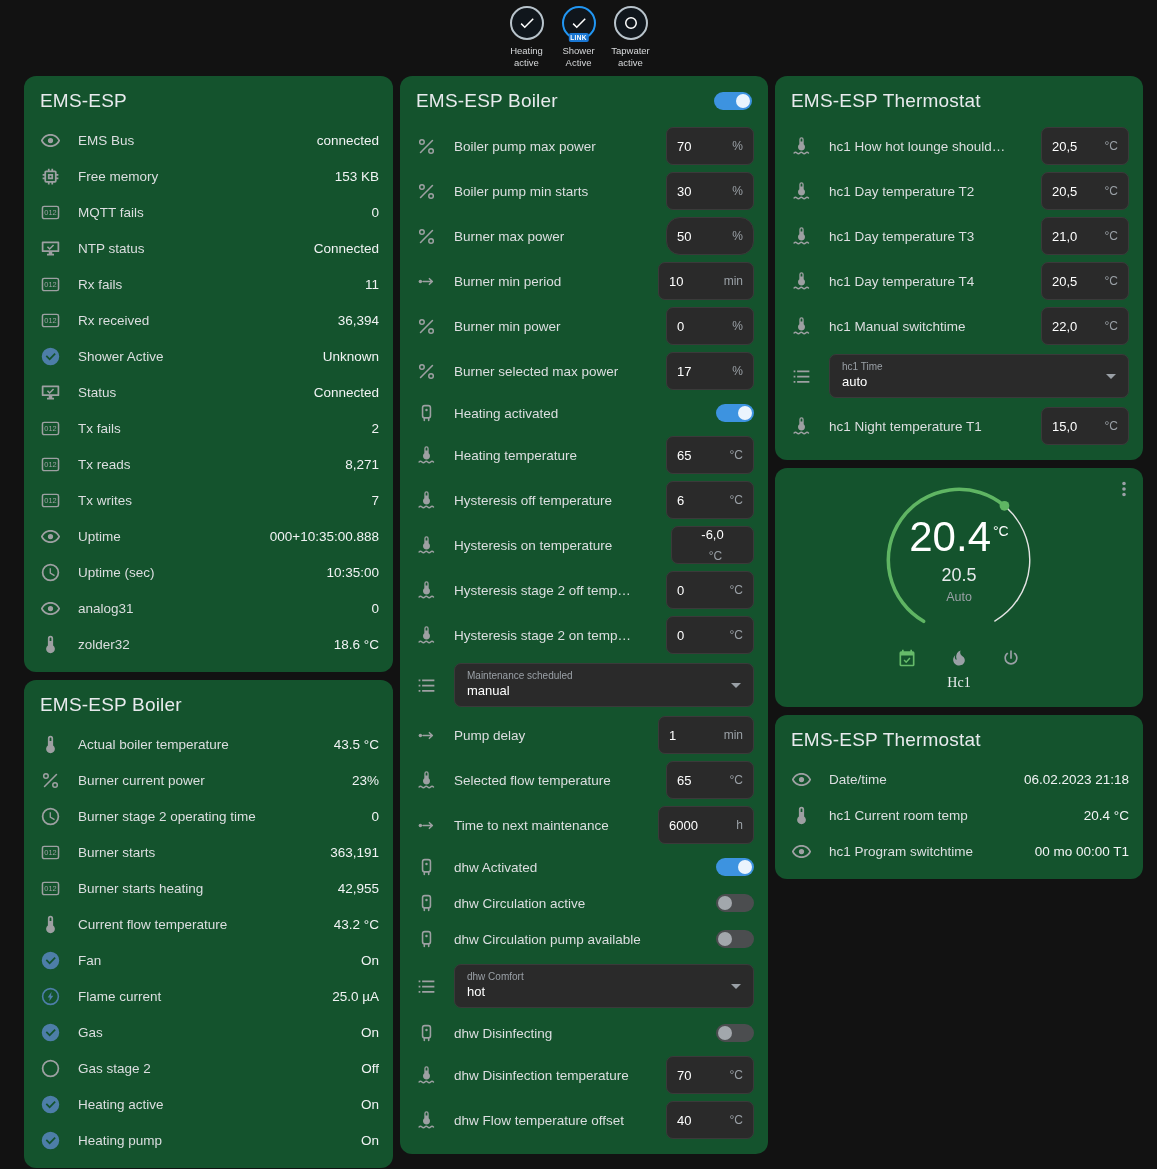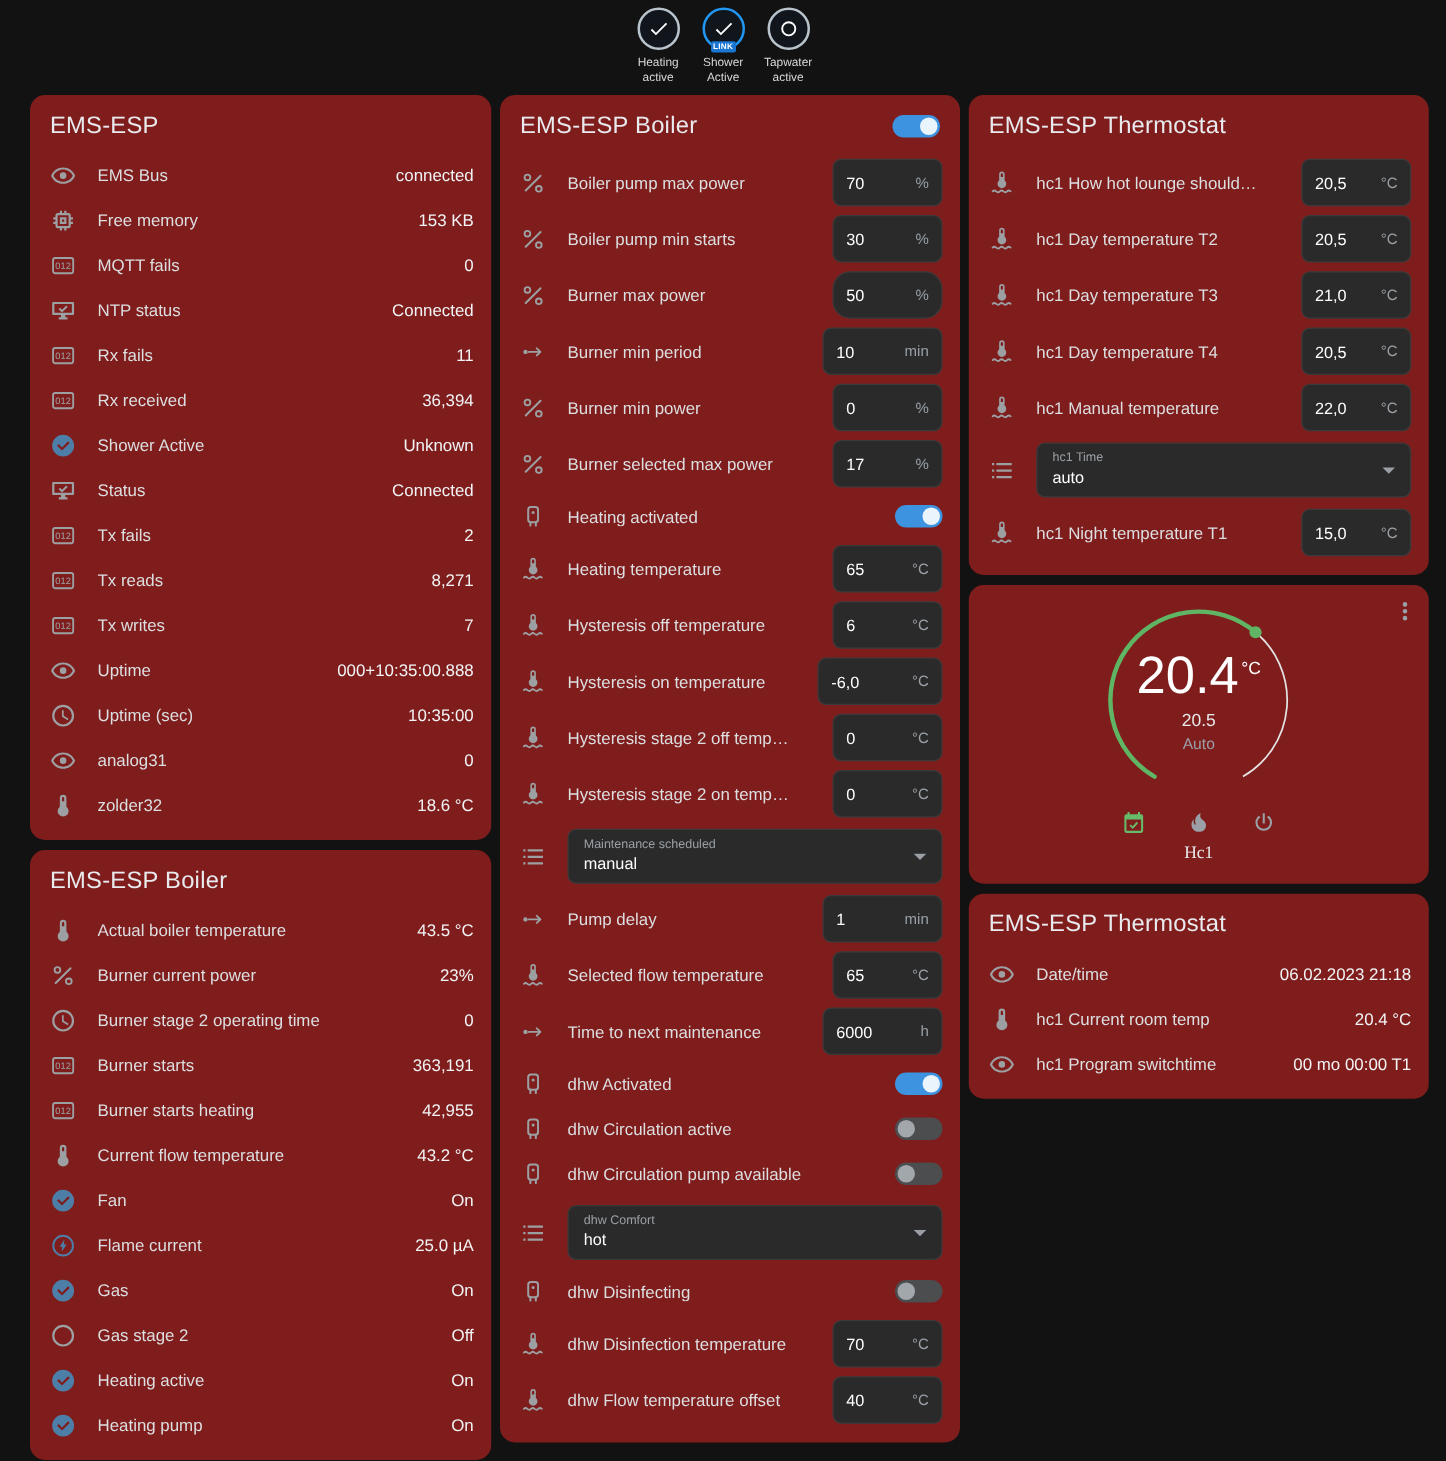--- a/index.html
+++ b/index.html
@@ -20,21 +20,21 @@
   .gcircle .gsvg svg { width:18px; height:18px; display:block; }
   .gbadge { position:absolute; bottom:-4px; left:50%; transform:translateX(-50%);
             background:#1976d2; color:#fff; font-size:6.5px; font-weight:bold;
             padding:1px 2px; border-radius:2px; letter-spacing:.3px; }
   .glabel { margin-top:5px; font-size:9.5px; line-height:1.25; color:#d6d8da; text-align:center; }
 
   
   .columns { display:flex; align-items:flex-start; gap:7px; padding:4px 14px 0 24px; }
   .col { display:flex; flex-direction:column; gap:8px; }
   .col-left { width:369px; } .col-mid { width:368px; } .col-right { width:368px; }
-  .card { background:#7f1d1d; border-radius:12px; padding-bottom:10px; overflow:hidden; }
+  .card { background:#14532d; border-radius:12px; padding-bottom:10px; overflow:hidden; }
   .card-head { display:flex; align-items:center; justify-content:space-between; padding:14px 16px 10px 16px; }
   .card-title { margin:0; font-size:19px; font-weight:400; color:#e8eaed; letter-spacing:.2px; }
 
   
   .row { display:flex; align-items:center; padding:0 14px 0 16px; }
   .row-text { height:36px; }
   .row-number { height:42px; margin:3px 0; }
   .row-toggle { height:36px; }
   .row-select { height:50px; margin:4px 0; }
   .ricon { width:24px; margin-right:14px; color:#9da0a2; flex:none; }
@@ -64,21 +64,21 @@
   
   .dial-card { position:relative; height:239px; }
   .menu-dots { position:absolute; top:10px; right:8px; color:#9aa0a6; cursor:pointer; }
   .menu-dots svg { width:22px; height:22px; }
   .dial-wrap { position:relative; width:168px; margin:8px auto 0; cursor:pointer; }
   .dial-svg { width:168px; height:168px; display:block; }
   .dial-center { position:absolute; inset:0; display:flex; flex-direction:column;
                  align-items:center; justify-content:center; pointer-events:none; }
   .dial-temp { font-size:42px; line-height:1; color:#ffffff; font-weight:400; }
   .dial-temp sup { font-size:14px; margin-left:2px; }
-  .dial-target { font-size:14px; color:#e8eaed; margin-top:7px; }
+  .dial-target { font-size:18px; color:#e8eaed; margin-top:7px; }
   .dial-mode { font-size:12.5px; color:#9aa0a6; margin-top:4px; }
   .dial-buttons { display:flex; justify-content:center; gap:24px; margin-top:0; }
   .dial-btn { background:none; border:none; padding:3px; width:28px; height:28px; color:#9aa0a6; cursor:pointer; }
   .dial-btn.active { color:#66bb6a; }
   .dial-btn svg { width:20px; height:20px; display:block; margin:0 auto; }
   .dial-name { text-align:center; font-size:14px; color:#e8eaed; margin-top:3px;font-family:Liberation Serif, serif; }
 </style>
 </head>
 <body>
 
@@ -523,21 +523,21 @@
             </div>
           </div>
           <div class="row row-number">
             <span class="ricon">
               <svg viewBox="0 0 24 24" aria-hidden="true">
                 <path fill="currentColor" d="M14.5,9.5V3.9A2.5,2.5 0 0,0 9.5,3.9V9.5A4,4 0 1,0 14.5,9.5M12,2.9A1,1 0 0,1 13,3.9V6.4H11V3.9A1,1 0 0,1 12,2.9Z"></path>
                 <path fill="none" stroke="currentColor" stroke-width="1.6" stroke-linecap="round" d="M3.5,19.5 Q5.1,17.9 6.8,19.5 T10.1,19.5 T13.4,19.5 T16.7,19.5 T20,19.5"></path>
               </svg>
             </span>
             <span class="rlabel">Hysteresis on temperature</span>
-            <div class="numbox" style="width: 100px;">
+            <div class="numbox" style="width: 83px; flex-direction: column;">
               <span class="numval">-6,0</span>
               <span class="numunit">°C</span>
             </div>
           </div>
           <div class="row row-number">
             <span class="ricon">
               <svg viewBox="0 0 24 24" aria-hidden="true">
                 <path fill="currentColor" d="M14.5,9.5V3.9A2.5,2.5 0 0,0 9.5,3.9V9.5A4,4 0 1,0 14.5,9.5M12,2.9A1,1 0 0,1 13,3.9V6.4H11V3.9A1,1 0 0,1 12,2.9Z"></path>
                 <path fill="none" stroke="currentColor" stroke-width="1.6" stroke-linecap="round" d="M3.5,19.5 Q5.1,17.9 6.8,19.5 T10.1,19.5 T13.4,19.5 T16.7,19.5 T20,19.5"></path>
               </svg>
@@ -764,21 +764,21 @@
               <span class="numunit">°C</span>
             </div>
           </div>
           <div class="row row-number">
             <span class="ricon">
               <svg viewBox="0 0 24 24" aria-hidden="true">
                 <path fill="currentColor" d="M14.5,9.5V3.9A2.5,2.5 0 0,0 9.5,3.9V9.5A4,4 0 1,0 14.5,9.5M12,2.9A1,1 0 0,1 13,3.9V6.4H11V3.9A1,1 0 0,1 12,2.9Z"></path>
                 <path fill="none" stroke="currentColor" stroke-width="1.6" stroke-linecap="round" d="M3.5,19.5 Q5.1,17.9 6.8,19.5 T10.1,19.5 T13.4,19.5 T16.7,19.5 T20,19.5"></path>
               </svg>
             </span>
-            <span class="rlabel">hc1 Manual temperature</span>
+            <span class="rlabel">hc1 Manual switchtime</span>
             <div class="numbox" style="width: 88px;">
               <span class="numval">22,0</span>
               <span class="numunit">°C</span>
             </div>
           </div>
           <div class="row row-select">
             <span class="ricon">
               <svg viewBox="0 0 24 24" aria-hidden="true">
                 <path fill="currentColor" d="M7,5H21V7H7V5M7,11H21V13H7V11M7,17H21V19H7V17M3,5H5V7H3V5M3,11H5V13H3V11M3,17H5V19H3V17Z"></path>
               </svg>

